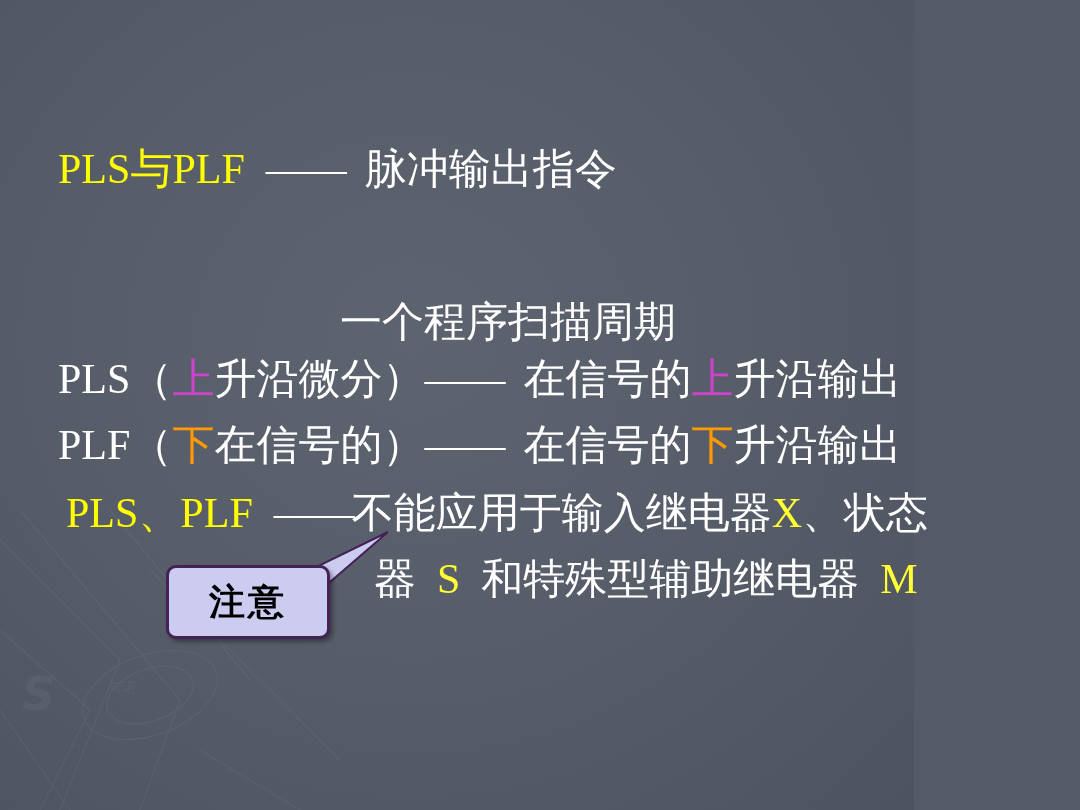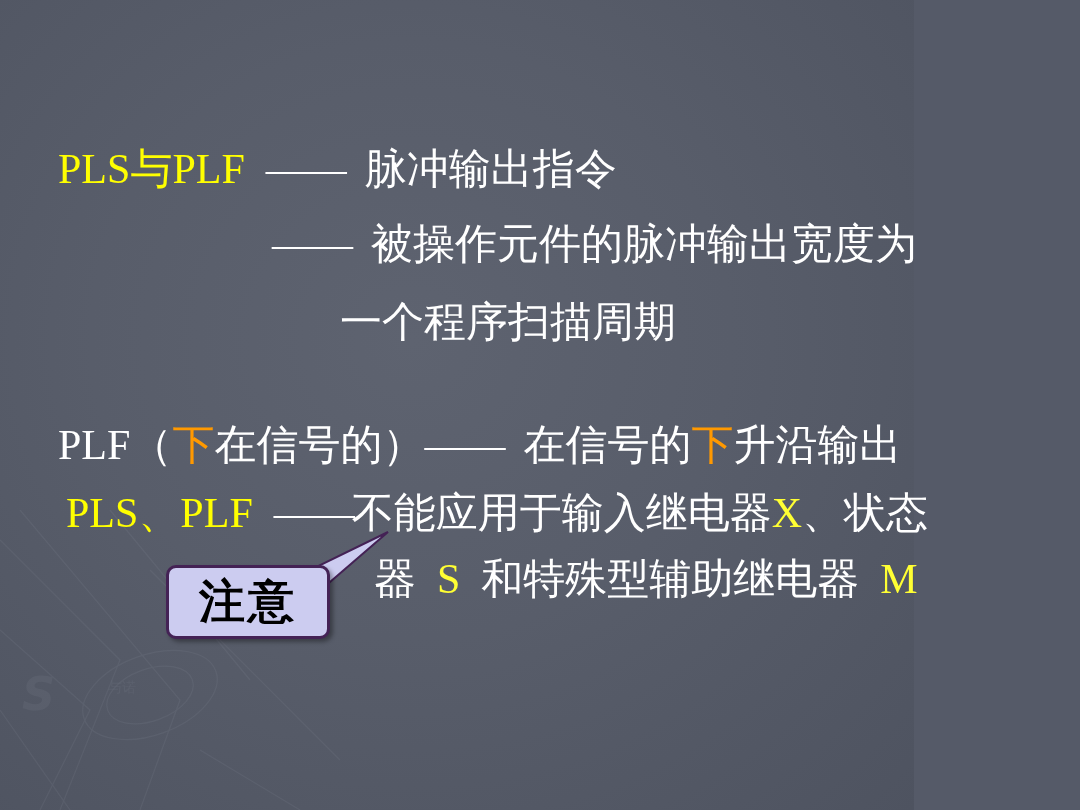--- a/index.html
+++ b/index.html
@@ -73,21 +73,21 @@
     border: 3px solid #442255;
     border-radius: 10px;
     box-shadow: 3px 3px 4px rgba(0,0,0,0.35);
     display: flex;
     align-items: center;
     justify-content: center;
   }
   #callout span {
     font-family: "DejaVu Sans", sans-serif;
     font-weight: bold;
-    font-size: 46px;
+    font-size: 36px;
     color: #000000;
     letter-spacing: 3px;
   }
   #callout-tail {
     position: absolute;
     left: 300px;
     top: 530px;
     width: 90px;
     height: 60px;
     pointer-events: none;
@@ -115,28 +115,28 @@
       <text x="108" y="182" font-size="14">与诺</text>
     </g>
   </svg>
 
   <div class="content">
 
     <div class="line" id="l1">
       <span class="yellow">PLS</span><span class="yellow">与</span><span class="yellow">PLF</span>&nbsp;&nbsp;<span class="dash">——</span>&nbsp;&nbsp;<span>脉冲输出指令</span>
     </div>
 
-    <div class="line" id="l2">
-      <span class="dash">——</span>&nbsp;&nbsp;<span>被操作元件的脉冲输出宽度为</span>
-    </div>
 
     <div class="line" id="l3">
       <span>一个程序扫描周期</span>
     </div>
 
+    <div class="line" id="l4">
+      <span>PLS（</span><span class="magenta">上</span><span>升沿微分）</span><span class="dash">——</span>&nbsp;&nbsp;<span>在信号的</span><span class="magenta">上</span><span>升沿输出</span>
+    </div>
 
     <div class="line" id="l5">
       <span>PLF（</span><span class="orange">下</span><span>在信号的）</span><span class="dash">——</span>&nbsp;&nbsp;<span>在信号的</span><span class="orange">下</span><span>升沿输出</span>
     </div>
 
     <div class="line" id="l6">
       <span class="yellow">PLS、PLF</span>&nbsp;&nbsp;<span class="dash">——</span><span>不能应用于输入继电器</span><span class="yellowb">X</span><span>、状态</span>
     </div>
 
     <div class="line" id="l7">

